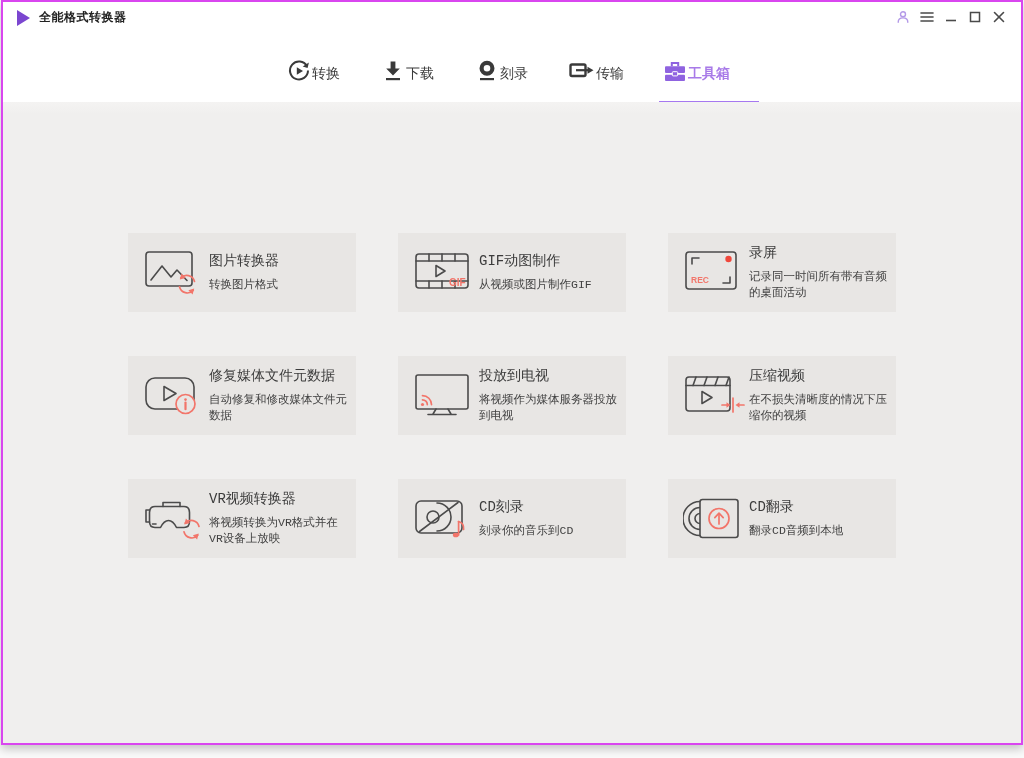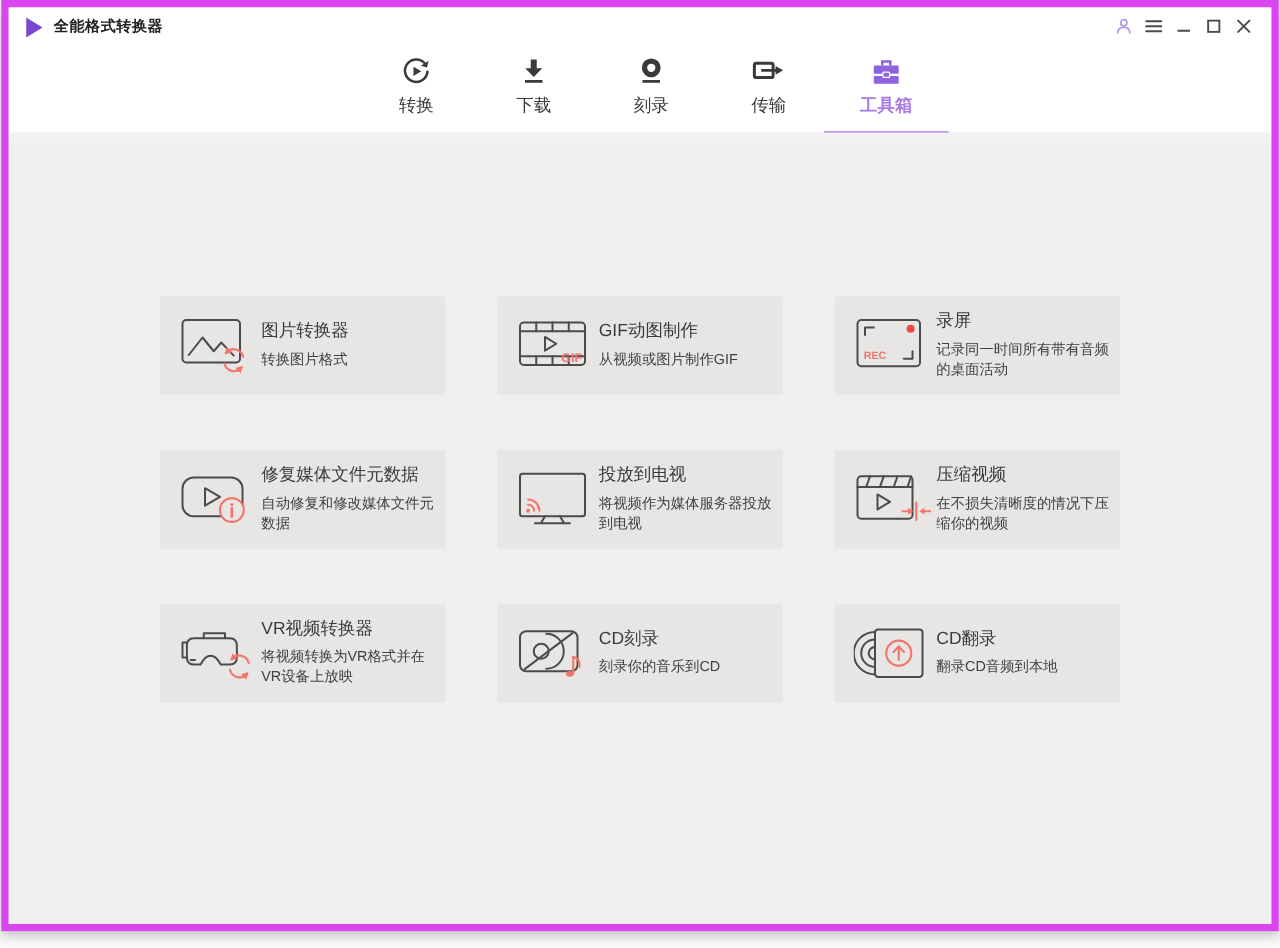--- a/index.html
+++ b/index.html
@@ -4,21 +4,21 @@
 <style>
   html,body{margin:0;padding:0;}
   body{
     width:1024px;height:758px;position:relative;
     background:#fafafa;
     font-family:"Liberation Sans","DejaVu Sans",sans-serif;
     overflow:hidden;
   }
   .window{
     position:absolute;top:0;left:1px;right:1px;height:745px;
-    background:#ffffff;border:6px solid #d946ef;
+    background:#ffffff;border:2px solid #d946ef;
     box-shadow:0 4px 9px rgba(0,0,0,.22);
     box-sizing:border-box;
   }
   
   .titlebar{
     height:30px;display:flex;align-items:center;padding:0 10px 0 14px;
     background:#ffffff;
   }
   .logo-tri{
     width:0;height:0;margin-top:1px;
@@ -33,21 +33,21 @@
     color:#4a4a4a;font-size:13px;cursor:default;user-select:none;
   }
   .win-btn svg{display:block;}
   
   .navbar{
     height:70px;background:#ffffff;position:relative;
     display:flex;justify-content:center;padding-left:18px;
     border-bottom:1px solid #ededec;
   }
   .nav-tab{
-    width:94px;display:flex;flex-direction:column;align-items:center;
+    width:94px;display:flex;flex-direction:row;align-items:center;
     padding-top:7px;position:relative;cursor:pointer;
   }
   .nav-tab .tab-icon{height:27px;display:flex;align-items:flex-end;justify-content:center;}
   .nav-tab .tab-label{font-size:14px;color:#3a3a3a;margin-top:6px;}
   .nav-tab.active .tab-label{color:#a87ae8;font-weight:bold;}
   .nav-tab.active .underline{
     position:absolute;left:-3px;right:-3px;bottom:-1px;height:2px;background:#a678f0;
   }
   
   .content{
@@ -56,21 +56,21 @@
   }
   .card-grid{
     width:768px;margin:131px auto 0 auto;
     display:grid;grid-template-columns:repeat(3,228px);
     column-gap:42px;row-gap:44px;
   }
   .tool-card{
     height:79px;background:#e8e6e4;display:flex;align-items:center;cursor:pointer;
   }
   .card-icon{width:68px;margin-left:13px;flex:none;display:flex;align-items:center;justify-content:center;}
-  .card-text{flex:1;padding-right:8px;min-width:0;}
+  .card-text{flex:1;padding-right:8px;min-width:0;font-family:Liberation Mono, monospace;}
   .card-title{font-size:14px;color:#3b3b3b;margin-bottom:7px;}
   .card-desc{font-size:11.5px;color:#414141;line-height:1.35;}
   .stroke{fill:none;stroke:#4b4b4b;stroke-width:1.6;stroke-linecap:round;stroke-linejoin:round;}
   .coral-s{fill:none;stroke:#f2756a;stroke-width:1.7;stroke-linecap:round;stroke-linejoin:round;}
   .coral-f{fill:#f2756a;}
   .coral-t{fill:#f2756a;font-weight:bold;font-family:"Liberation Sans",sans-serif;}
 </style>
 </head>
 <body>
 

